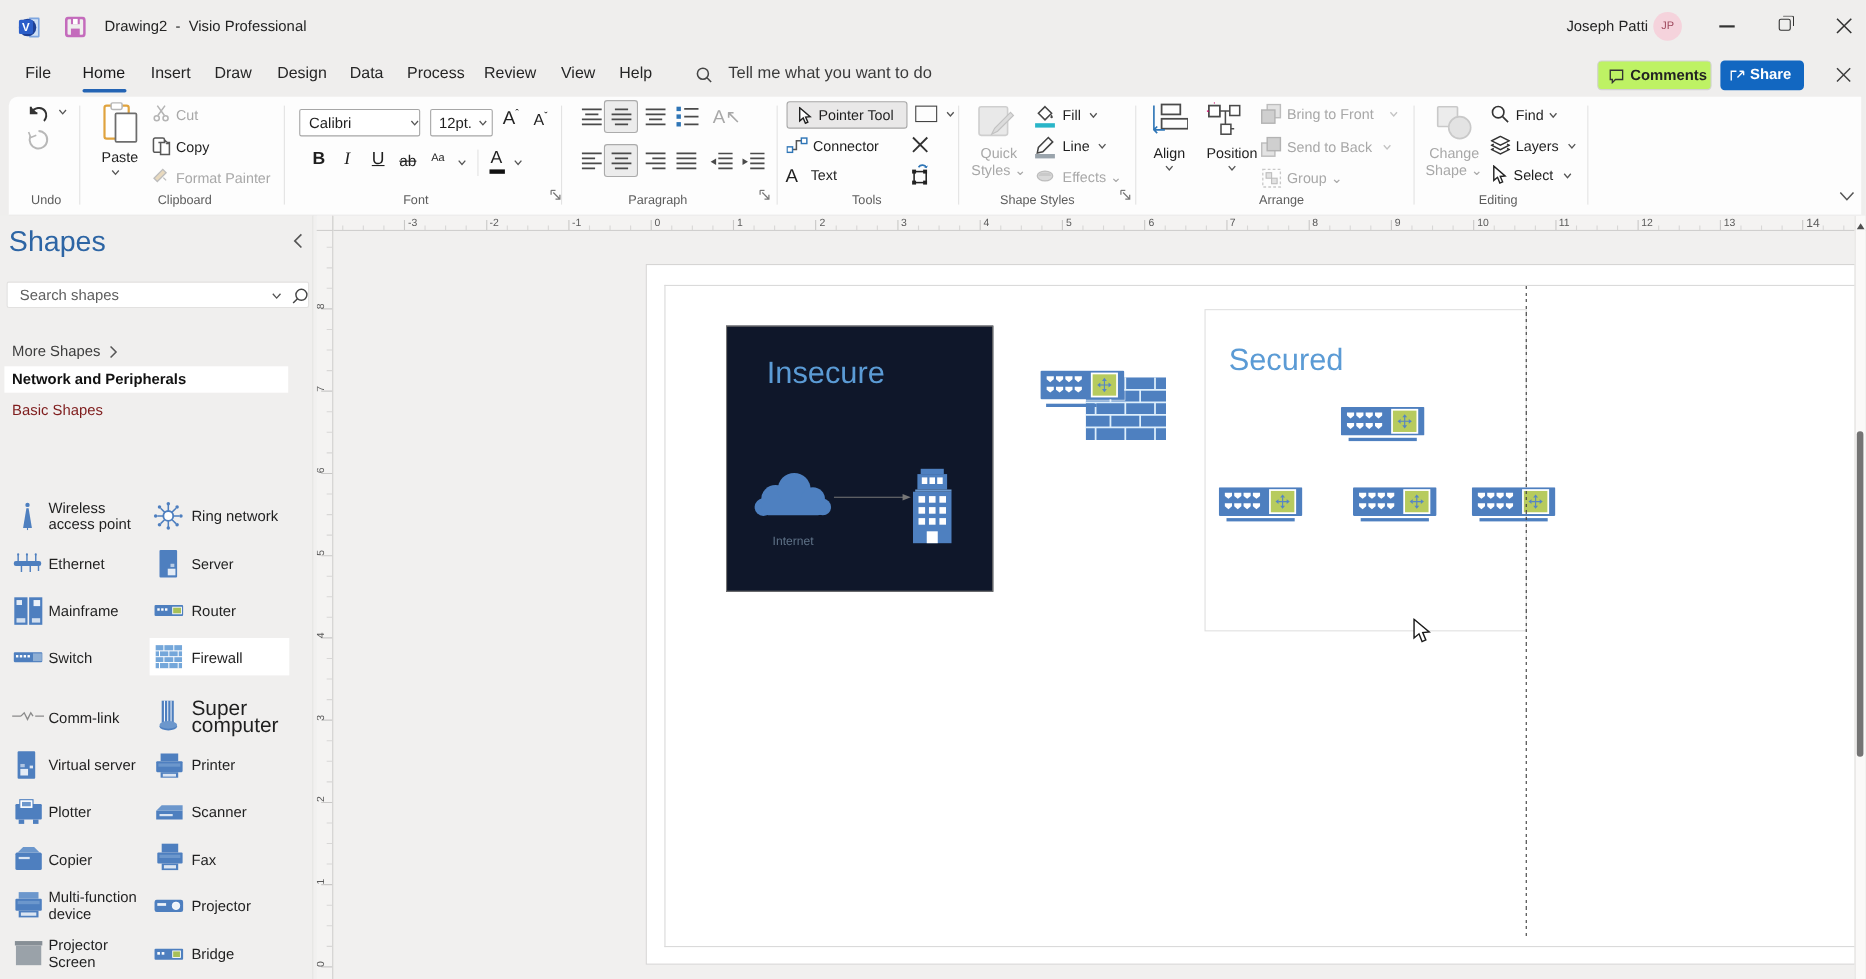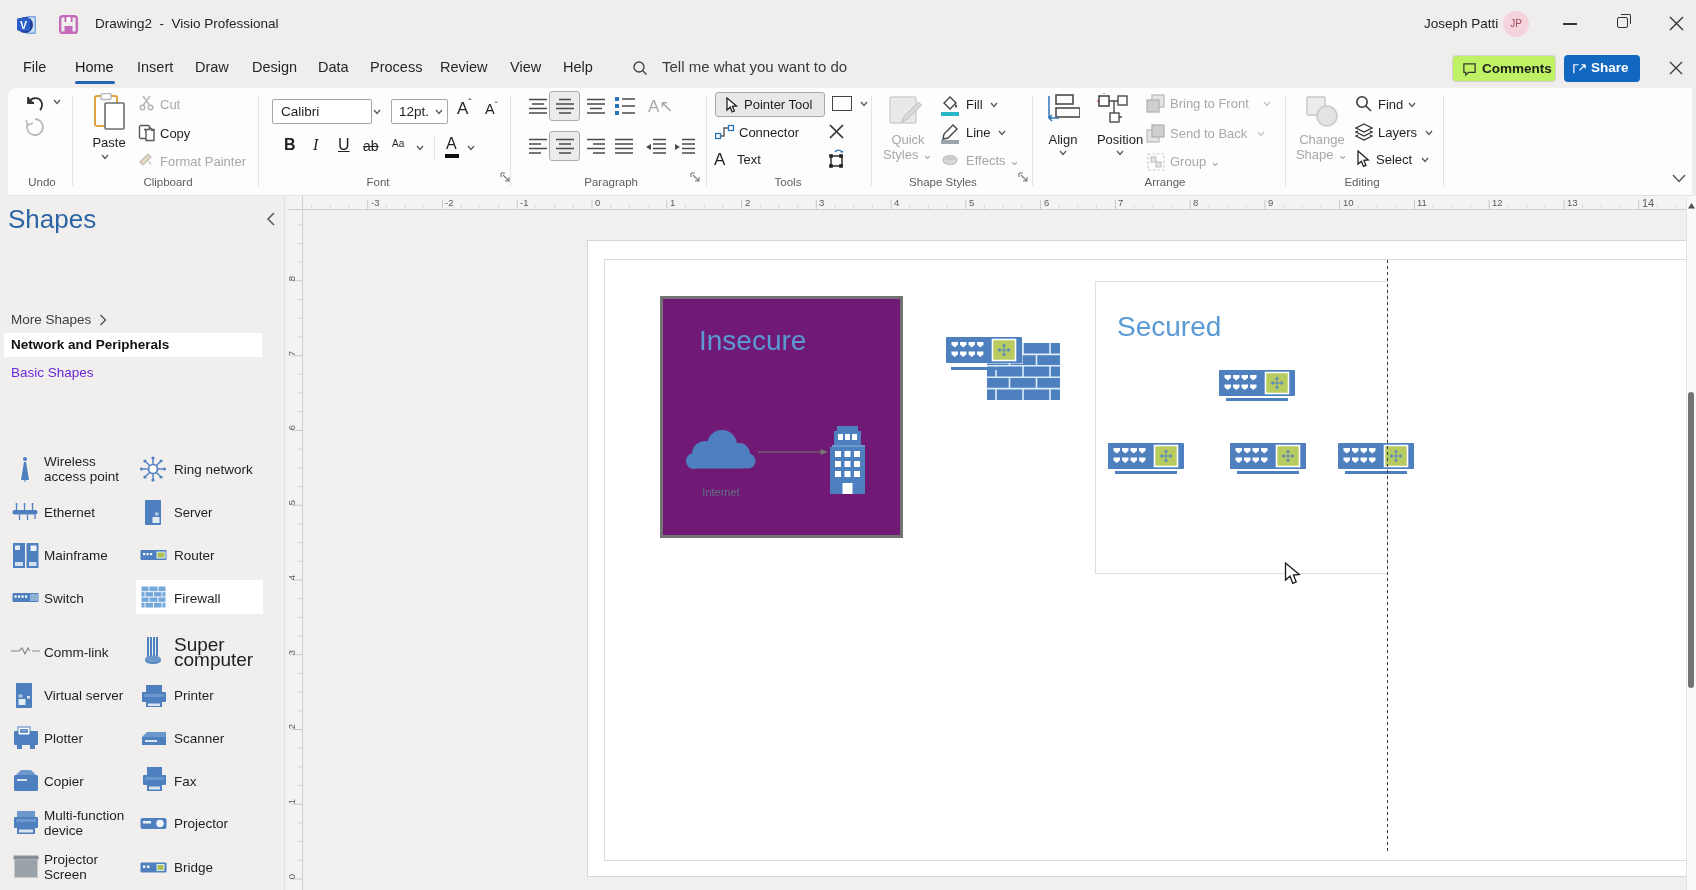--- a/index.html
+++ b/index.html
@@ -118,21 +118,21 @@
     </svg>
 <div class="abs" style="left:152px;top:38px;">Copy</div>
 <svg class="abs" style="left:130px;top:64px;" width="18" height="18" viewBox="0 0 18 18">
       <path d="M2 10 L10 2 l3 3 -8 8 z" fill="#e8d9be" stroke="#bdbdbd" stroke-width="1.2"></path>
       <path d="M10.5 9.5 l2.5 2.5" stroke="#bdbdbd" stroke-width="1.2"></path>
     </svg>
 <div class="abs gray" style="left:152px;top:66px;">Format Painter</div>
 <div class="abs glab" style="left:120px;top:88px;width:80px;text-align:center;">Clipboard</div>
 <div class="abs" style="left:250px;top:8px;width:1px;height:90px;background:#e3e3e3;"></div>
 
-<div class="abs" style="left:264px;top:11px;width:100px;height:25px;background:#fff;border:1px solid #a6a6a6;border-radius:2px;">
+<div class="abs" style="left:264px;top:11px;width:110px;height:25px;background:#fff;border:1px solid #a6a6a6;border-radius:2px;">
   <div class="abs" style="left:8px;top:4px;font-size:13.5px;">Calibri</div>
   <svg class="abs" style="left:100px;top:9px;" width="8" height="6" viewBox="0 0 8 6">
         <path d="M1 1 L4 4.5 L7 1" fill="none" stroke="#555" stroke-width="1.2"></path>
       </svg>
 </div>
 <div class="abs" style="left:383px;top:11px;width:57px;height:25px;background:#fff;border:1px solid #a6a6a6;border-radius:2px;">
   <div class="abs" style="left:7px;top:4px;font-size:13.5px;">12pt.</div>
   <svg class="abs" style="left:43px;top:9px;" width="8" height="6" viewBox="0 0 8 6">
         <path d="M1 1 L4 4.5 L7 1" fill="none" stroke="#555" stroke-width="1.2"></path>
       </svg>
@@ -190,21 +190,21 @@
       <path d="M1 1.5 h18 M1 6 h18 M1 10.5 h18 M1 15 h18" stroke="#4a4a4a" stroke-width="1.6"></path>
     </svg>
 <svg class="abs" style="left:637px;top:50px;" width="22" height="18" viewBox="0 0 22 18">
       <path d="M8 1.5 h13 M8 6 h13 M8 10.5 h13 M8 15 h13" stroke="#4a4a4a" stroke-width="1.5"></path>
       <path d="M6 6 L1 9 l5 3 z" fill="#4a4a4a"></path>
     </svg>
 <svg class="abs" style="left:666px;top:50px;" width="22" height="18" viewBox="0 0 22 18">
       <path d="M8 1.5 h13 M8 6 h13 M8 10.5 h13 M8 15 h13" stroke="#4a4a4a" stroke-width="1.5"></path>
       <path d="M1 6 l5 3 -5 3 z" fill="#4a4a4a"></path>
     </svg>
-<div class="abs glab" style="left:550px;top:88px;width:80px;text-align:right;">Paragraph</div>
+<div class="abs glab" style="left:550px;top:88px;width:80px;text-align:center;">Paragraph</div>
 <svg class="abs" style="left:682px;top:84px;" width="11" height="11" viewBox="0 0 11 11">
       <path d="M1 1 h4 M1 1 v4 M3 3 l5 5 M9 5 v4 h-4 M9 9 l-1.5-1.5" stroke="#777" stroke-width="1.1" fill="none"></path>
     </svg>
 <div class="abs" style="left:698px;top:8px;width:1px;height:90px;background:#e3e3e3;"></div>
 
 <div class="abs" style="left:707px;top:4px;width:110px;height:25px;background:#e9e8e8;border:1px solid #a8a8a8;border-radius:3px;">
   <svg class="abs" style="left:9px;top:4px;" width="14" height="16" viewBox="0 0 14 16">
         <path d="M2 1 L2 13 L5.2 10.2 L7.2 15 L9.4 14 L7.4 9.4 L11.5 9 Z" fill="#fff" stroke="#222" stroke-width="1.3"></path>
       </svg>
   <div class="abs" style="left:28px;top:4px;">Pointer Tool</div>
@@ -349,27 +349,37 @@
 <svg class="abs" style="left:1664px;top:86px;" width="14" height="9" viewBox="0 0 14 9">
       <path d="M1 1 L7 7.5 L13 1" fill="none" stroke="#555" stroke-width="1.4"></path>
     </svg>
 </div>
 
 <div class="abs" id="panel" style="left:0;top:196px;width:285px;height:694px;background:#f0efee;border-right:1px solid #e2e1e0;">
   <div class="abs" style="left:8px;top:8px;font-size:26px;color:#2d65a4;">Shapes</div>
   <svg class="abs" style="left:266px;top:16px;" width="10" height="14" viewBox="0 0 10 14">
       <path d="M8 1 L2 7 L8 13" fill="none" stroke="#555" stroke-width="1.5"></path>
     </svg>
+  <div class="abs" style="left:6px;top:60px;width:275px;height:24px;background:#fff;border:1px solid #e2e1e0;border-radius:2px;">
+    <div class="abs" style="left:11px;top:4px;font-size:13.5px;color:#5f5f5f;">Search shapes</div>
+    <svg class="abs" style="left:240px;top:9px;" width="9" height="7" viewBox="0 0 9 7">
+        <path d="M1 1 L4.5 5 L8 1" fill="none" stroke="#555" stroke-width="1.2"></path>
+      </svg>
+    <svg class="abs" style="left:258px;top:4px;" width="16" height="16" viewBox="0 0 16 16">
+        <circle cx="9" cy="7" r="5" fill="none" stroke="#454545" stroke-width="1.3"></circle>
+        <path d="M5.4 10.6 L1.5 14.5" stroke="#454545" stroke-width="1.3"></path>
+      </svg>
+  </div>
   <div class="abs" style="left:11px;top:116px;font-size:13.5px;color:#3d3d3d;">More Shapes</div>
   <svg class="abs" style="left:99px;top:118px;" width="8" height="12" viewBox="0 0 8 12">
       <path d="M1.5 1 L6.5 6 L1.5 11" fill="none" stroke="#555" stroke-width="1.4"></path>
     </svg>
   <div class="abs" style="left:4px;top:137px;width:258px;height:24px;background:#fff;"></div>
   <div class="abs" style="left:11px;top:141px;font-size:13.5px;font-weight:bold;color:#111;">Network and Peripherals</div>
-  <div class="abs" style="left:11px;top:169px;font-size:13.5px;color:#6d28d9;">Basic Shapes</div>
+  <div class="abs" style="left:11px;top:169px;font-size:13.5px;color:#7f1d1d;">Basic Shapes</div>
 
   <div class="abs" style="left:136px;top:384px;width:127px;height:34px;background:#fff;"></div>
 
   <svg class="abs" style="left:14px;top:260px;" width="22" height="26" viewBox="0 0 22 26">
       <circle cx="11" cy="3" r="2" fill="#4e7fbf"></circle>
       <path d="M10 6 h2 l3 18 h-8 z" fill="#4e7fbf"></path>
       <path d="M11 24 v2" stroke="#4e7fbf"></path>
     </svg>
   <div class="abs" style="left:44px;top:259px;font-size:13.5px;line-height:14.5px;">Wireless<br>access point</div>
   <svg class="abs" style="left:139px;top:260px;" width="28" height="26" viewBox="0 0 28 26">
@@ -708,21 +718,21 @@
       <div class="abs" style="left:1px;top:226px;font-size:9.5px;color:#5a5a5a;transform:rotate(-90deg);">6</div>
       <div class="abs" style="left:1px;top:152px;font-size:9.5px;color:#5a5a5a;transform:rotate(-90deg);">7</div>
       <div class="abs" style="left:1px;top:77px;font-size:9.5px;color:#5a5a5a;transform:rotate(-90deg);">8</div>
     </div>
 <div class="abs" style="left:3px;top:0;width:15px;height:14px;background:#f4f3f2;border-right:1px solid #d0cfce;border-bottom:1px solid #d0cfce;"></div>
 
 <div class="abs" style="left:302px;top:44px;width:1100px;height:637px;background:#fff;border:1px solid #d6d5d4;"></div>
 
 <div class="abs" style="left:319px;top:63px;width:1083px;height:602px;border-top:1px solid #dadada;border-left:1px solid #dadada;border-bottom:1px solid #dadada;"></div>
 
-<div class="abs" style="left:375px;top:100px;width:243px;height:242px;background:#701a75;border:3px solid #737373;">
+<div class="abs" style="left:375px;top:100px;width:243px;height:242px;background:#0f172a;border:1px solid #737373;">
   <div class="abs" style="left:36px;top:26px;font-size:28px;color:#5b9bd5;">Insecure</div>
 </div>
 
 <svg class="abs" style="left:399px;top:232px;" width="74" height="47" viewBox="0 0 74 47">
 <g fill="#4e80c0">
         <circle cx="21" cy="26" r="13"></circle>
         <circle cx="38" cy="17" r="15"></circle>
         <circle cx="55" cy="26" r="11"></circle>
         <circle cx="10" cy="33" r="8"></circle>
         <circle cx="64" cy="33" r="7.5"></circle>

